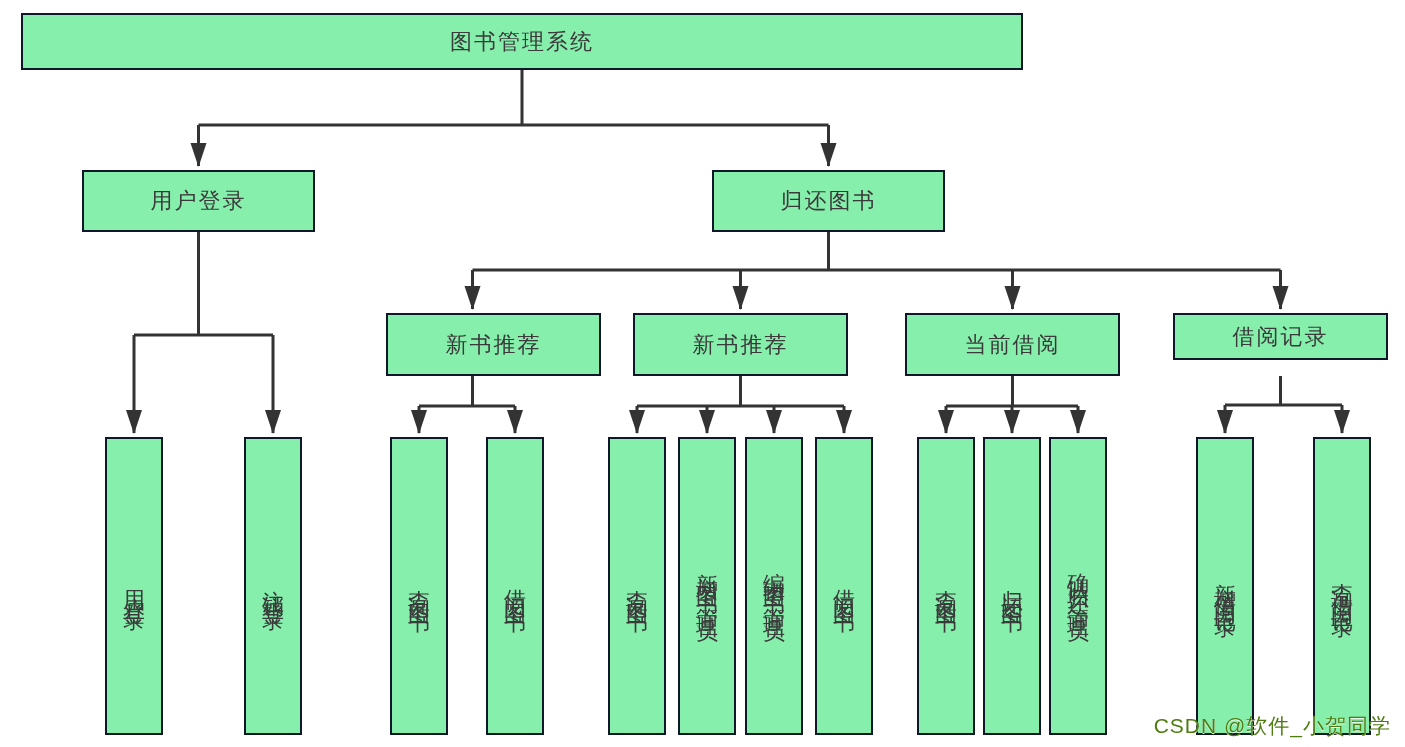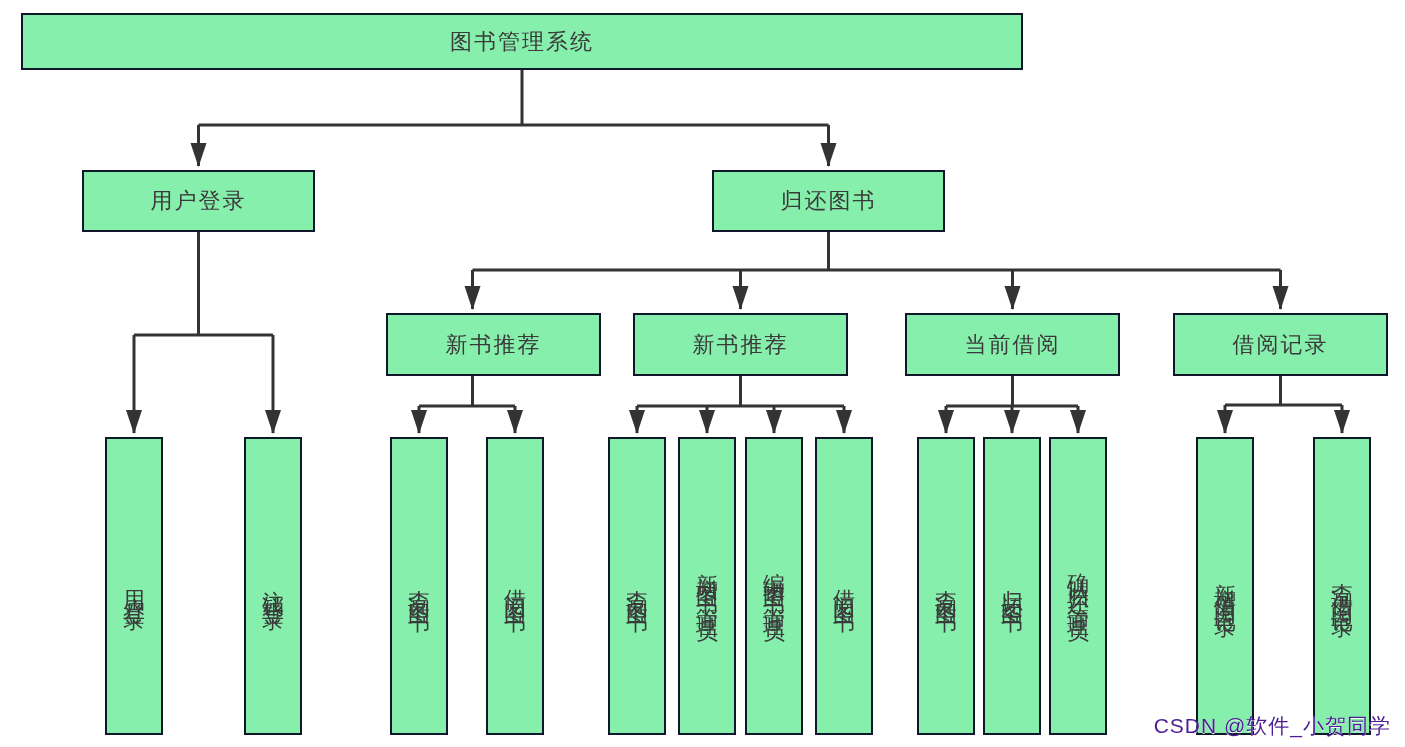--- a/index.html
+++ b/index.html
@@ -47,21 +47,21 @@
     font-size: 22px;
     letter-spacing: 7px;
     line-height: 1;
     max-height: 288px;
   }
   .watermark {
     position: absolute;
     right: 14px;
     top: 712px;
     font-size: 21px;
-    color: #4c1d95;
+    color: #4d7c0f;
     text-shadow: 0 1px 0 rgba(255,255,255,0.9);
     letter-spacing: 1px;
     white-space: nowrap;
   }
 </style>
 </head>
 <body>
 
 <div class="canvas">
 
@@ -121,21 +121,21 @@
 
   <div class="node h" style="left:386px;top:313px;width:215px;height:63px">
     <span class="lbl">新书推荐</span>
   </div>
   <div class="node h" style="left:633px;top:313px;width:215px;height:63px">
     <span class="lbl">新书推荐</span>
   </div>
   <div class="node h" style="left:905px;top:313px;width:215px;height:63px">
     <span class="lbl">当前借阅</span>
   </div>
-  <div class="node h" style="left:1173px;top:313px;width:215px;height:63px">
+  <div class="node h" style="left:1173px;top:313px;width:215px;height:47px">
     <span class="lbl">借阅记录</span>
   </div>
 
   <div class="node v" style="left:105px">
     <span class="lbl">用户登录</span>
   </div>
   <div class="node v" style="left:244px">
     <span class="lbl">注销登录</span>
   </div>
 

